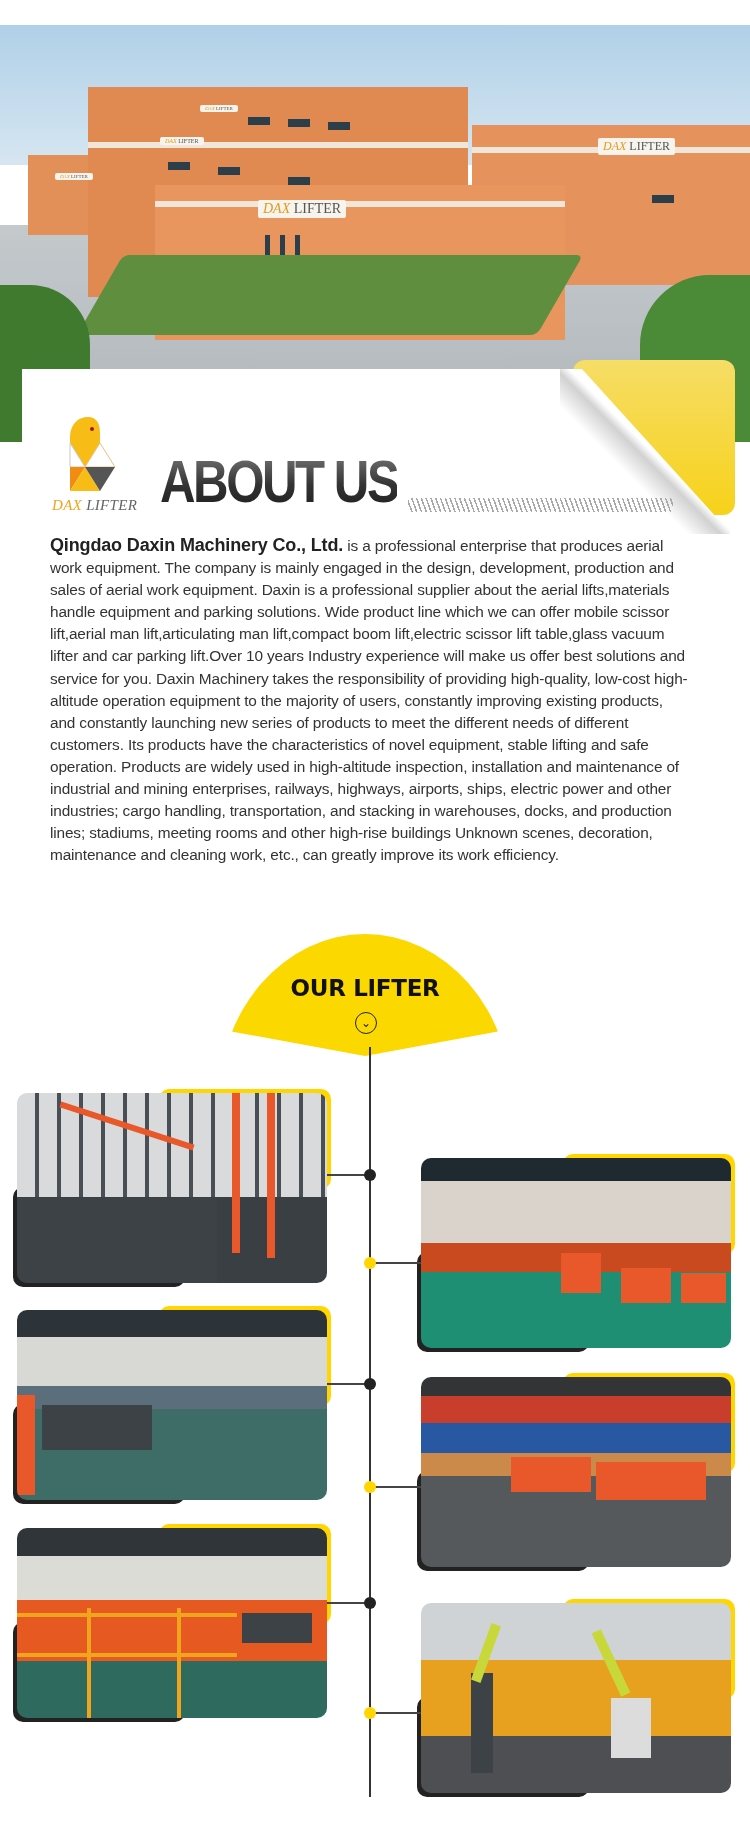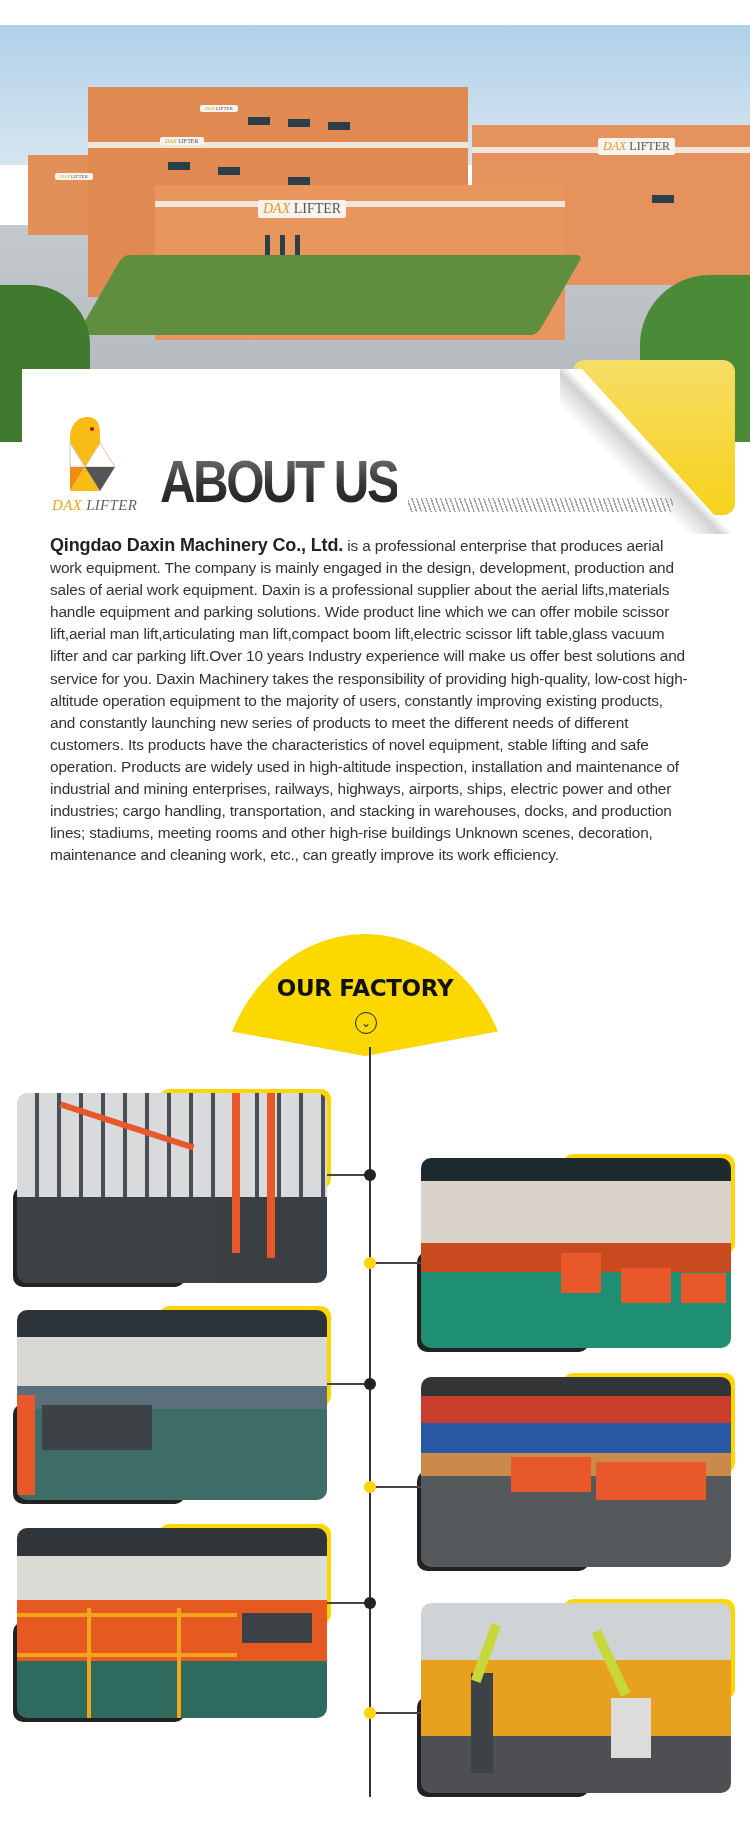--- a/index.html
+++ b/index.html
@@ -169,21 +169,21 @@
   </svg>
   <div class="brand"><span class="dax">DAX</span> <span class="lifter">LIFTER</span></div>
 </div>
 
 <div class="about-title">ABOUT US</div>
 <div class="hatch"></div>
 
 <div class="about-text"><span class="company">Qingdao Daxin Machinery Co., Ltd.</span><span> is a professional enterprise that produces aerial work equipment. The company is mainly engaged in the design, development, production and sales of aerial work equipment. Daxin is a professional supplier about the aerial lifts,materials handle equipment and parking solutions. Wide product line which we can offer mobile scissor lift,aerial man lift,articulating man lift,compact boom lift,electric scissor lift table,glass vacuum lifter and car parking lift.Over 10 years Industry experience will make us offer best solutions and service for you. Daxin Machinery takes the responsibility of providing high-quality, low-cost high-altitude operation equipment to the majority of users, constantly improving existing products, and constantly launching new series of products to meet the different needs of different customers. Its products have the characteristics of novel equipment, stable lifting and safe operation. Products are widely used in high-altitude inspection, installation and maintenance of industrial and mining enterprises, railways, highways, airports, ships, electric power and other industries; cargo handling, transportation, and stacking in warehouses, docks, and production lines; stadiums, meeting rooms and other high-rise buildings Unknown scenes, decoration, maintenance and cleaning work, etc., can greatly improve its work efficiency.</span></div>
 
 <div class="arch"></div>
-<div class="factory-title">OUR FACTORY</div>
+<div class="factory-title">OUR LIFTER</div>
 <div class="chev">
     <span>⌄</span>
   </div>
 
 <div class="timeline-line"></div>
 
 <div class="pcard" style="left:17px;top:1093px;">
   <div class="yb"></div>
   <div class="kb"></div>
   <div class="ph f1">

